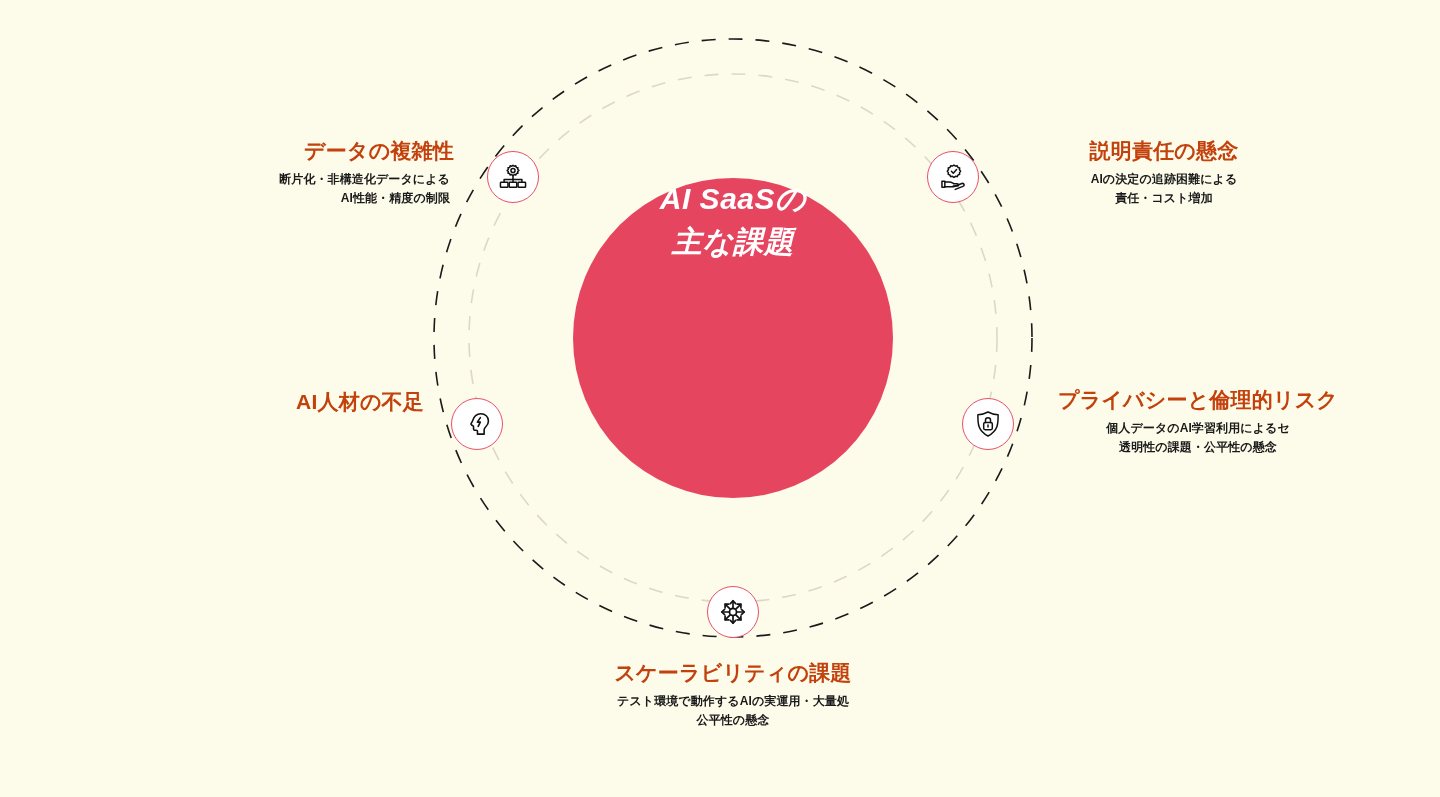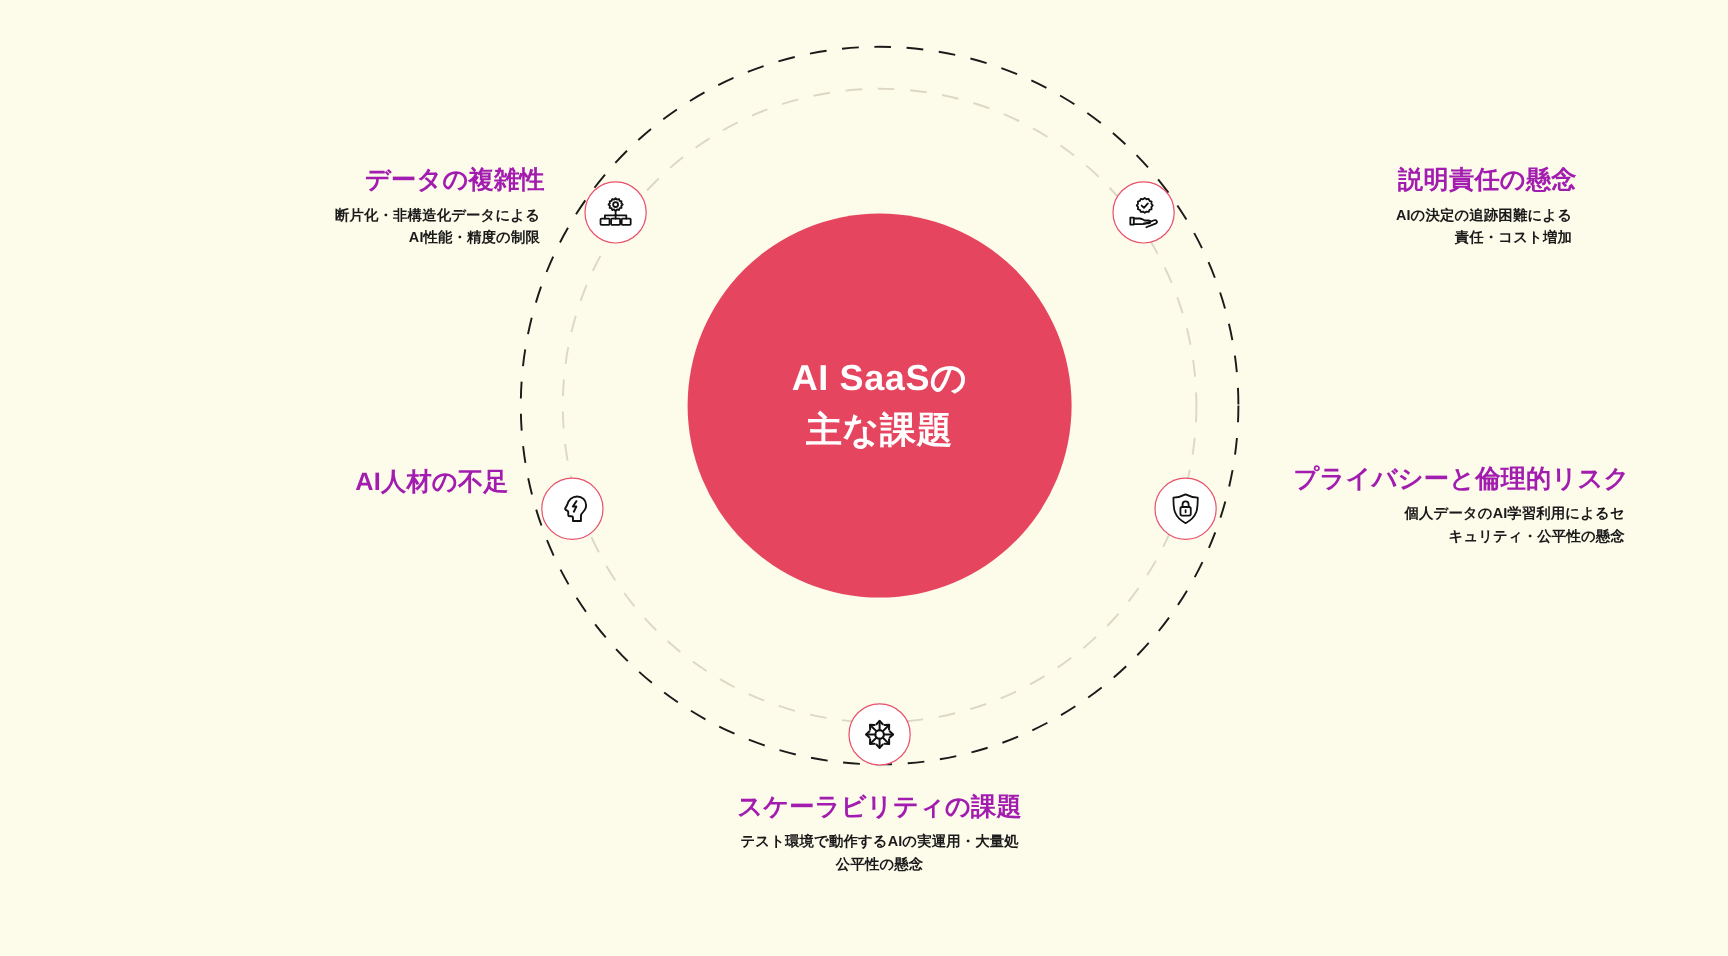--- a/index.html
+++ b/index.html
@@ -50,23 +50,23 @@
   
   #hub {
     position: absolute;
     left: 573px;
     top: 178px;
     width: 320px;
     height: 320px;
     border-radius: 50%;
     background: #E6455F;
     display: flex;
-    align-items: center;
     justify-content: center;
     text-align: center;
+    font-style: italic;
   }
   #hub-text {
     color: #FFFFFF;
     font-size: 30px;
     font-weight: bold;
     line-height: 1.42;
     letter-spacing: 0.5px;
     white-space: pre-line;
     padding: 0 24px;
   }
@@ -91,38 +91,38 @@
   #badge-account    { left: 927px; top: 151px; }
   #badge-talent     { left: 451px; top: 398px; }
   #badge-privacy    { left: 962px; top: 398px; }
   #badge-scale      { left: 707px; top: 586px; }
 
   
   .node-text {
     position: absolute;
   }
   .node-title {
-    color: #a21caf;
+    color: #c2410c;
     font-size: 21px;
     font-weight: bold;
     line-height: 1.35;
     margin: 0 0 5px 0;
     letter-spacing: 0.2px;
   }
   .node-desc {
     color: #1A1A1A;
     font-size: 12px;
     font-weight: bold;
     line-height: 1.55;
     margin: 4px;
     white-space: pre-line;
     letter-spacing: 0.1px;
   }
   .align-right { text-align: right; }
-  .align-left  { text-align: right; }
+  .align-left  { text-align: center; }
   .align-center{ text-align: center; }
 
   #text-data      { left: 170px; top: 137px; width: 284px; }
   #text-account   { left: 1014px; top: 137px; width: 300px; }
   #text-talent    { left: 140px; top: 388px; width: 284px; }
   #text-privacy   { left: 1038px; top: 386px; width: 320px; }
   #text-scale     { left: 548px; top: 659px; width: 370px; }
 </style>
 </head>
 <body>
@@ -239,21 +239,21 @@
 責任・コスト増加</p>
   </div>
 
   <div class="node-text align-right" id="text-talent">
     <p class="node-title">AI人材の不足</p>
   </div>
 
   <div class="node-text align-left" id="text-privacy">
     <p class="node-title">プライバシーと倫理的リスク</p>
     <p class="node-desc">個人データのAI学習利用によるセ
-キュリティ・公平性の懸念</p>
+透明性の課題・公平性の懸念</p>
   </div>
 
   <div class="node-text align-center" id="text-scale">
     <p class="node-title">スケーラビリティの課題</p>
     <p class="node-desc">テスト環境で動作するAIの実運用・大量処
 公平性の懸念</p>
   </div>
 
 </div>
 

